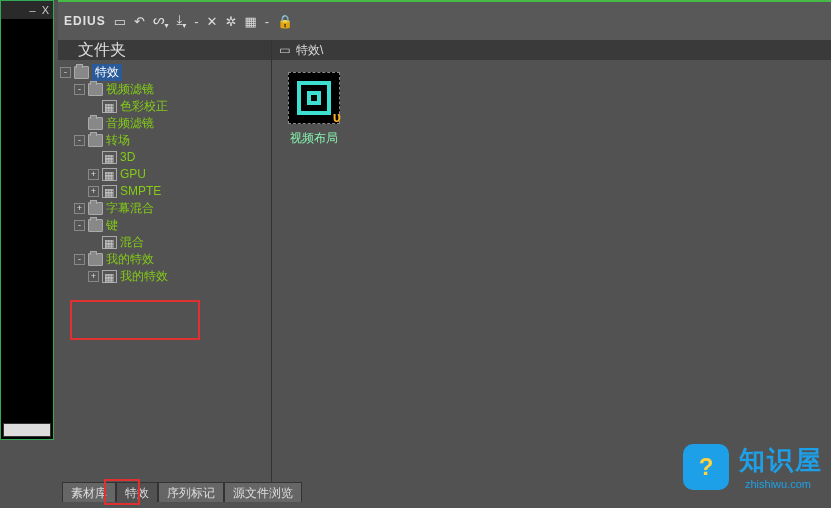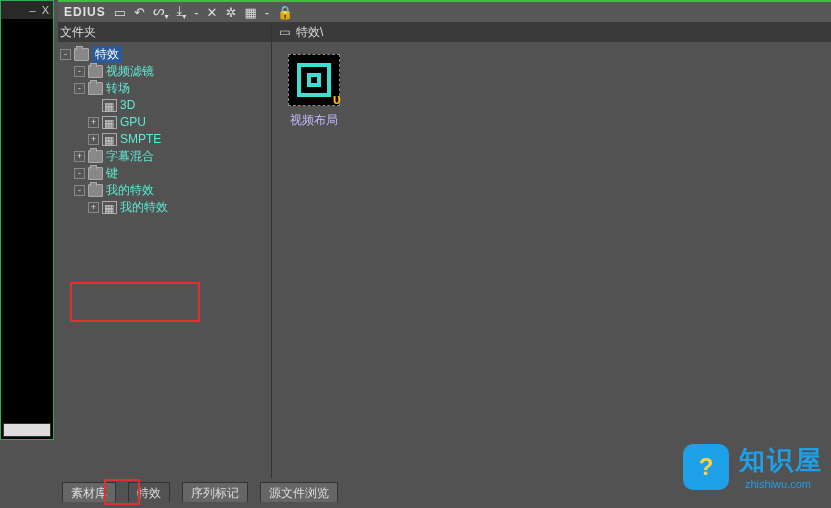--- a/index.html
+++ b/index.html
@@ -4,58 +4,58 @@
 <style>
   * { box-sizing: border-box; margin: 0; padding: 0; font-family: "Microsoft YaHei", Arial, sans-serif; }
   body { background: #525252; width: 831px; height: 508px; overflow: hidden; position: relative; }
   
   .left-panel { position: absolute; left: 0; top: 0; width: 54px; height: 440px; background: #000; border: 1px solid #3a5; }
   .left-titlebar { height: 18px; background: #2a2a2a; display: flex; justify-content: flex-end; align-items: center; gap: 6px; padding-right: 4px; color: #ccc; font-size: 11px; }
   .left-ruler { position: absolute; bottom: 2px; left: 2px; width: 48px; height: 14px; background: #ddd; border: 1px solid #333; }
 
   .main-panel { position: absolute; left: 58px; top: 0; width: 773px; height: 508px; background: #525252; }
   
-  .titlebar { height: 22px; background: #585858; display: flex; align-items: center; padding-left: 6px; gap: 8px; border-top: 2px solid #4b4; }
+  .titlebar { height: 40px; background: #585858; display: flex; align-items: center; padding-left: 6px; gap: 8px; border-top: 2px solid #4b4; }
   .app-title { color: #e0e0e0; font-size: 12px; font-weight: bold; letter-spacing: 1px; }
   .tb-icons { display: flex; gap: 8px; align-items: center; color: #ddd; font-size: 13px; }
   .tb-icon { cursor: pointer; }
 
   .content { display: flex; height: 456px; }
   
   .tree-panel { width: 214px; background: #525252; border-right: 1px solid #333; display: flex; flex-direction: column; }
-  .panel-header { height: 20px; background: #3a3a3a; color: #ddd; font-size: 12px; padding: 2px 2px; display: flex; align-items: center; }
+  .panel-header { height: 20px; background: #3a3a3a; color: #ddd; font-size: 16px; padding: 2px 20px; display: flex; align-items: center; }
   .panel-h-icon { width: 14px; height: 14px; margin-right: 4px; display: inline-flex; align-items: center; justify-content: center; }
   
   .tree { flex: 1; padding: 4px 2px; color: #ddd; font-size: 12px; line-height: 17px; overflow: hidden; position: relative; }
   .tree-row { display: flex; align-items: center; height: 17px; white-space: nowrap; }
   .tree-toggle { width: 11px; height: 11px; border: 1px solid #888; background: #555; color: #ddd; font-size: 9px; line-height: 9px; text-align: center; margin-right: 3px; cursor: pointer; flex-shrink: 0; }
   .tree-spacer { width: 14px; flex-shrink: 0; display: inline-block; }
   .node-icon { width: 15px; height: 13px; margin-right: 3px; flex-shrink: 0; }
   .folder-icon { background: #888; border: 1px solid #aaa; border-radius: 1px; position: relative; }
   .folder-icon::before { content: ""; position: absolute; top: -3px; left: 1px; width: 5px; height: 3px; background: #888; border: 1px solid #aaa; border-bottom: none; }
   .item-icon { border: 1px solid #aaa; background: #555; position: relative; }
   .item-icon::after { content: "▦"; position: absolute; top: -2px; left: 1px; font-size: 11px; color: #ccc; }
-  .tree-label { color: #5eead4; }
+  .tree-label { color: #84cc16; }
   .tree-label.selected { background: #2a5a9a; color: #fff; padding: 0 3px; }
   
   .red-box { position: absolute; border: 2px solid #e03030; pointer-events: none; }
   
   .view-panel { flex: 1; background: #525252; display: flex; flex-direction: column; }
   .view-header { height: 20px; background: #3a3a3a; color: #ddd; font-size: 12px; padding: 2px 6px; display: flex; align-items: center; }
   .view-body { flex: 1; padding: 12px; position: relative; }
   
   .thumb { width: 60px; text-align: center; }
   .thumb-img { width: 52px; height: 52px; background: #000; border: 1px dashed #888; display: flex; align-items: center; justify-content: center; position: relative; margin: 0 auto 6px; }
   .thumb-inner1 { width: 34px; height: 34px; border: 4px solid #3de0d0; display: flex; align-items: center; justify-content: center; }
   .thumb-inner2 { width: 14px; height: 14px; border: 4px solid #3de0d0; }
   .thumb-badge { position: absolute; bottom: -2px; right: -2px; color: #ffb020; font-size: 14px; font-weight: bold; }
-  .thumb-label { color: #c4b5fd; font-size: 12px; }
+  .thumb-label { color: #86efac; font-size: 12px; }
   
   .bottom-tabs { position: absolute; bottom: 6px; left: 4px; display: flex; height: 20px; }
-  .btab { background: #666; color: #ddd; font-size: 12px; padding: 2px 8px; border: 1px solid #333; border-bottom: none; margin-right: 12px; cursor: pointer; }
+  .btab { background: #666; color: #ddd; font-size: 12px; padding: 2px 8px; border: 1px solid #333; border-bottom: none; margin-right: 0; cursor: pointer; }
   .btab.active { background: #525252; }
   .red-tab { position: absolute; border: 2px solid #e03030; pointer-events: none; }
   
   .watermark { position: absolute; right: 8px; bottom: 18px; display: flex; align-items: center; gap: 10px; }
   .wm-badge { width: 46px; height: 46px; background: #1ea0e8; border-radius: 10px; display: flex; align-items: center; justify-content: center; color: #ffd040; font-size: 24px; font-weight: bold; }
   .wm-q::before { content: "?"; }
   .wm-text { color: #1ea0e8; }
   .wm-title { font-size: 26px; font-weight: bold; letter-spacing: 2px; }
   .wm-sub { font-size: 11px; color: #1ea0e8; margin-left: 6px; }
 </style>
@@ -100,20 +100,33 @@
             <span class="tree-label selected">特效</span>
           </div>
         <div class="tree-row">
             <span class="tree-spacer"></span>
             <span class="tree-toggle">-</span>
             <span class="node-icon folder-icon"></span>
             <span class="tree-label">视频滤镜</span>
           </div>
         <div class="tree-row">
             <span class="tree-spacer"></span>
+            <span class="tree-spacer"></span>
+            <span class="tree-spacer"></span>
+            <span class="node-icon item-icon"></span>
+            <span class="tree-label">色彩校正</span>
+          </div>
+        <div class="tree-row">
+            <span class="tree-spacer"></span>
+            <span class="tree-spacer"></span>
+            <span class="node-icon folder-icon"></span>
+            <span class="tree-label">音频滤镜</span>
+          </div>
+        <div class="tree-row">
+            <span class="tree-spacer"></span>
             <span class="tree-toggle">-</span>
             <span class="node-icon folder-icon"></span>
             <span class="tree-label">转场</span>
           </div>
         <div class="tree-row">
             <span class="tree-spacer"></span>
             <span class="tree-spacer"></span>
             <span class="tree-spacer"></span>
             <span class="node-icon item-icon"></span>
             <span class="tree-label">3D</span>
@@ -136,20 +149,27 @@
             <span class="tree-spacer"></span>
             <span class="tree-toggle">+</span>
             <span class="node-icon folder-icon"></span>
             <span class="tree-label">字幕混合</span>
           </div>
         <div class="tree-row">
             <span class="tree-spacer"></span>
             <span class="tree-toggle">-</span>
             <span class="node-icon folder-icon"></span>
             <span class="tree-label">键</span>
+          </div>
+        <div class="tree-row">
+            <span class="tree-spacer"></span>
+            <span class="tree-spacer"></span>
+            <span class="tree-spacer"></span>
+            <span class="node-icon item-icon"></span>
+            <span class="tree-label">混合</span>
           </div>
         <div class="tree-row">
             <span class="tree-spacer"></span>
             <span class="tree-toggle">-</span>
             <span class="node-icon folder-icon"></span>
             <span class="tree-label">我的特效</span>
           </div>
         <div class="tree-row">
             <span class="tree-spacer"></span>
             <span class="tree-spacer"></span>

